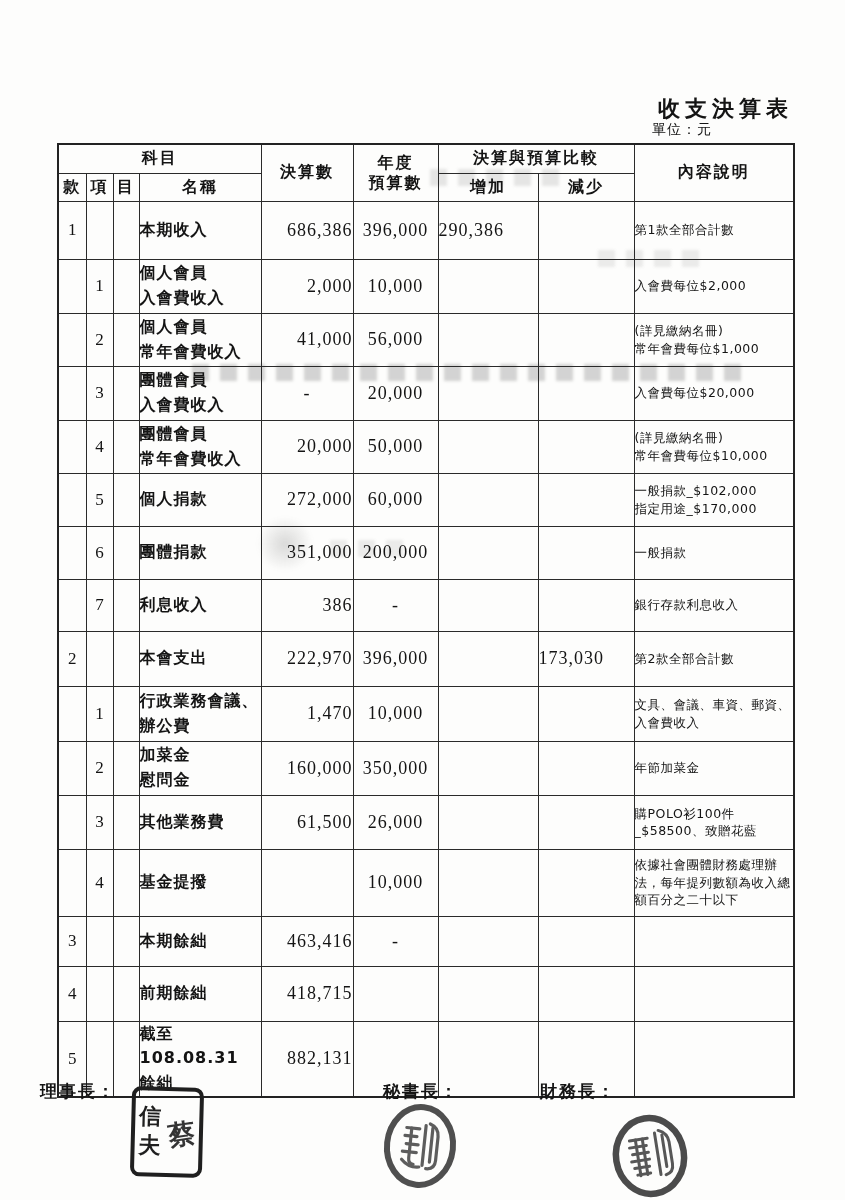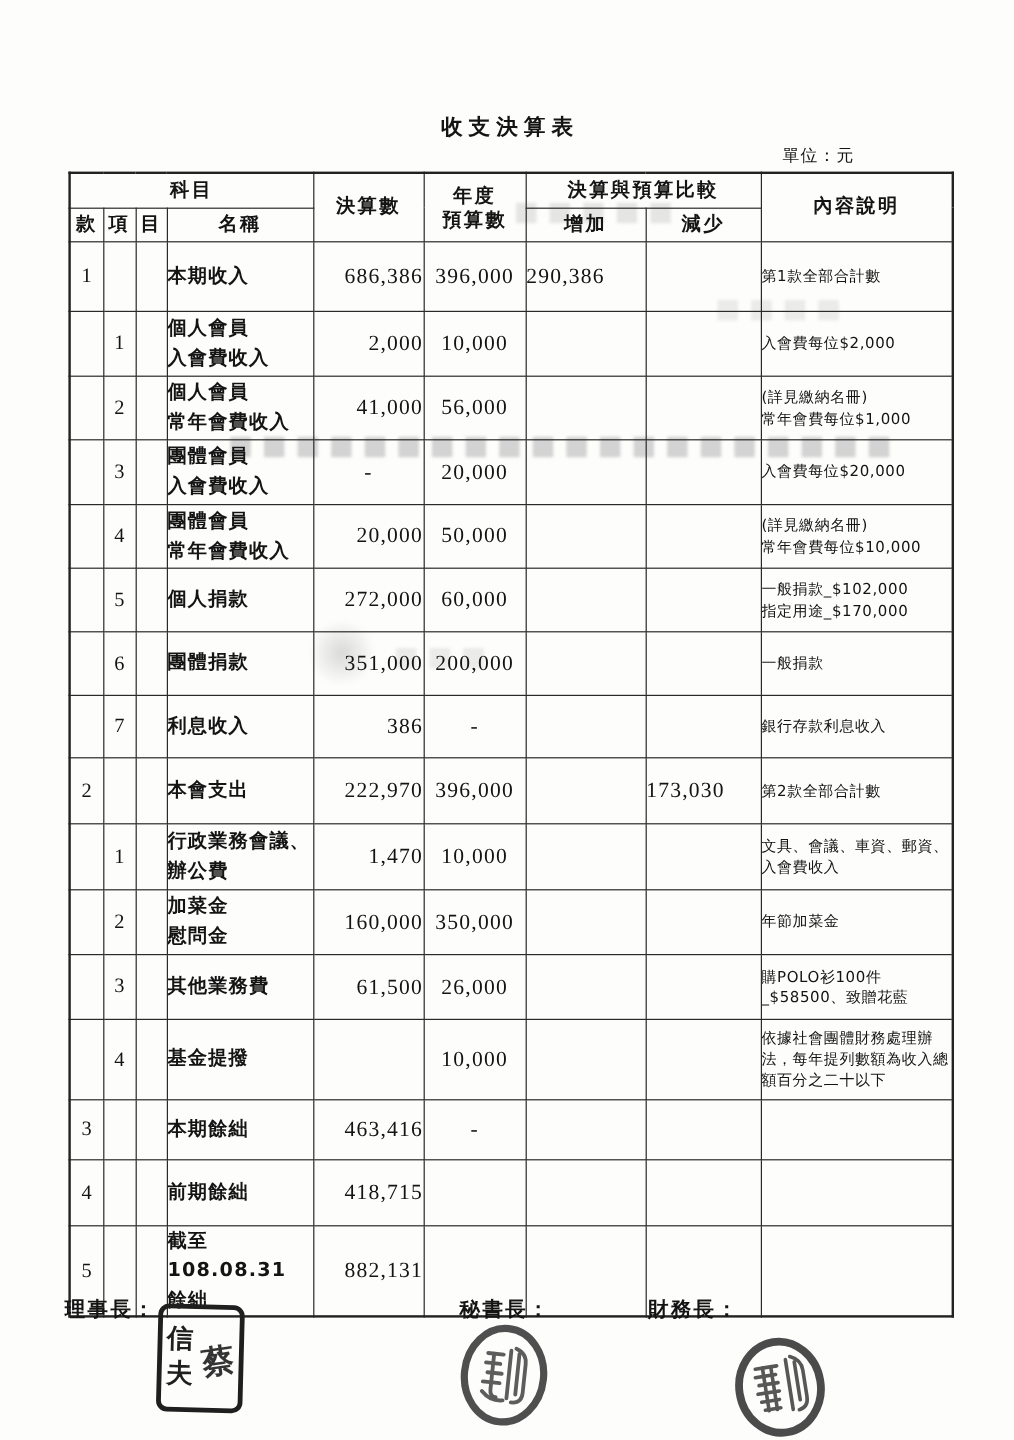--- a/index.html
+++ b/index.html
@@ -9,21 +9,21 @@
     font-family:"DejaVu Sans","Liberation Sans",sans-serif;
     color:#141414;
     position:relative;
     overflow:hidden;
   }
   .page{position:absolute;inset:0;}
 
   
   .title{position:absolute;left:57px;width:736px;text-align:center;letter-spacing:6px;}
   .title.org{top:56px;font-size:27px;font-weight:600;}
-  .title.doc{top:94px;font-size:18px;font-weight:600;letter-spacing:5px;}
+  .title.doc{top:94px;font-size:22px;font-weight:600;letter-spacing:5px;text-align:right;}
   .period{position:absolute;top:118px;left:170px;width:460px;text-align:center;
           font-size:20px;font-weight:600;letter-spacing:1px;
           font-family:"DejaVu Serif","Liberation Serif",serif;}
   .unit{position:absolute;top:121px;left:652px;font-size:14px;letter-spacing:1px;}
 
   
   table.settle{
     position:absolute;left:57px;top:143px;width:736px;
     border-collapse:collapse;table-layout:fixed;
     border:2.2px solid #222;
@@ -48,21 +48,21 @@
   .c-actual{text-align:right;padding-right:12px;}
   .c-budget{text-align:center;}
   .c-inc{text-align:left;padding-right:10px;}
   .c-dec{text-align:left;padding-right:6px;}
   .c-note{text-align:left;padding:3px 4px 3px 6px;font-size:12.5px;
           line-height:1.4;white-space:pre-line;letter-spacing:0.5px;}
   td.dash{text-align:center !important;padding-right:0 !important;}
 
   
   .sig-label{position:absolute;top:1080px;font-size:17px;font-weight:600;letter-spacing:2px;}
-  #sig-chairman{left:54px;text-align:right;}
+  #sig-chairman{left:40px;text-align:right;}
   #sig-secretary{left:383px;}
   #sig-treasurer{left:540px;}
 
   .stamp-square{
     position:absolute;left:131px;top:1087px;width:64px;height:82px;
     border:4px solid #1f1f1f;border-radius:9px;
     transform:rotate(1.5deg);
     display:flex;flex-direction:row;align-items:center;justify-content:space-around;
     color:#1f1f1f;background:rgba(255,255,255,0);
   }

